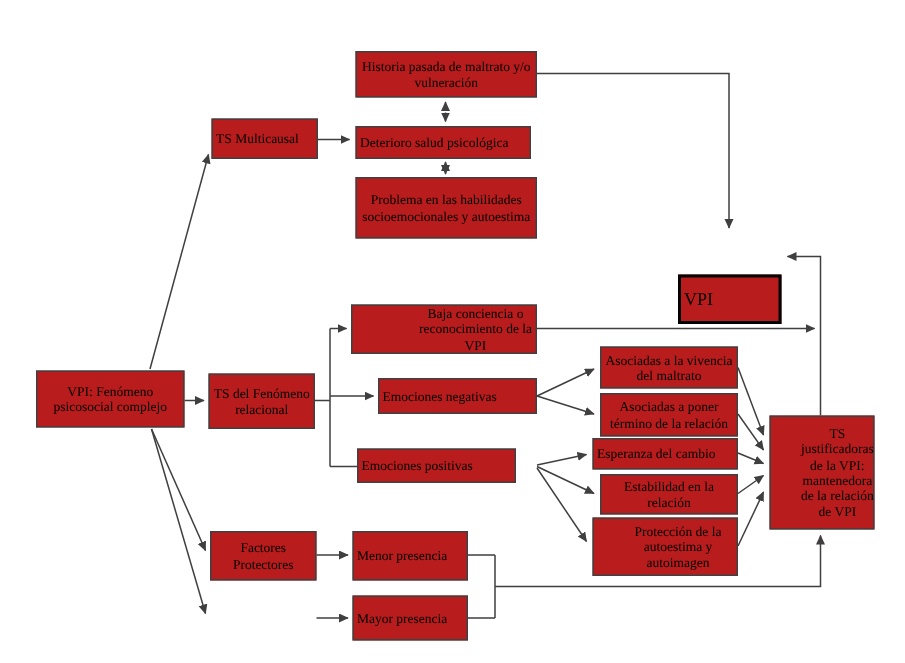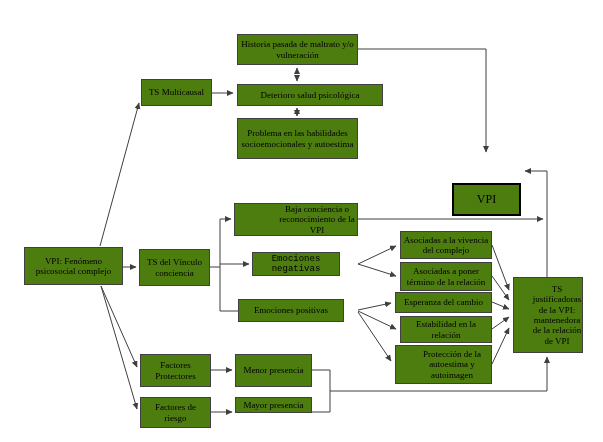--- a/index.html
+++ b/index.html
@@ -2,22 +2,22 @@
 <html><head>
 <meta charset="utf-8">
 <style>
   * { margin:0; padding:0; box-sizing:border-box; }
   html,body { background:#ffffff; }
   body { font-family:"Liberation Serif","DejaVu Serif",serif; color:#000; }
   .canvas { position:relative; width:603px; height:442px; background:#ffffff; overflow:hidden; }
   svg.connectors { position:absolute; left:0; top:0; }
   .ln { stroke:#3f3f3f; stroke-width:1; fill:none; }
   .node {
-    position:absolute; display:flex; align-items:center; justify-content:center;
-    text-align:center; border:1px solid #404040; background:#4d7c0f;
+    position:absolute; display:flex; align-items:center; justify-content:flex-start;
+    text-align:center; border:1px solid #404040; background:#b91c1c;
     font-size:9px; line-height:1.15; padding:1px 2px;
   }
   .node--emphasis { border:2.5px solid #000000; font-size:12px;margin-top:28px; }
 </style>
 </head>
 <body>
 
 <div class="canvas">
 
   <svg class="connectors" width="603" height="442" viewBox="0 0 603 442">
@@ -71,46 +71,46 @@
   </div>
 
   <div class="node" style="left:141px; top:79px; width:71px; height:27px;">
     <span>TS Multicausal</span>
   </div>
 
   <div class="node" style="left:237px; top:34px; width:121px; height:31px;">
     <span>Historia pasada de maltrato y/o vulneración</span>
   </div>
 
-  <div class="node" style="left:237px; top:84px; width:146px; height:22px;">
+  <div class="node" style="left:237px; top:84px; width:117px; height:22px;">
     <span>Deterioro salud psicológica</span>
   </div>
 
   <div class="node" style="left:237px; top:118px; width:121px; height:41px;">
     <span>Problema en las habilidades socioemocionales y autoestima</span>
   </div>
 
   <div class="node node--emphasis" style="left:452px; top:155px; width:69px; height:33px;">
     <span>VPI</span>
   </div>
 
   <div class="node" style="left:139px; top:249px; width:71px; height:37px;">
-    <span>TS del Vínculo conciencia</span>
+    <span>TS del Fenómeno relacional</span>
   </div>
 
   <div class="node" style="left:234px; top:203px; width:124px; height:33px;padding-left:44px;">
     <span>Baja conciencia o reconocimiento de la VPI</span>
   </div>
 
-  <div class="node" style="left:252px; top:252px; width:88px; height:24px;font-family:Liberation Mono, monospace;">
+  <div class="node" style="left:252px; top:252px; width:106px; height:24px;">
     <span>Emociones negativas</span>
   </div>
 
   <div class="node" style="left:400px; top:231px; width:92px; height:28px;">
-    <span>Asociadas a la vivencia del complejo</span>
+    <span>Asociadas a la vivencia del maltrato</span>
   </div>
 
   <div class="node" style="left:400px; top:262px; width:92px; height:29px;">
     <span>Asociadas a poner término de la relación</span>
   </div>
 
   <div class="node" style="left:238px; top:299px; width:106px; height:23px;">
     <span>Emociones positivas</span>
   </div>
 
@@ -131,21 +131,18 @@
   </div>
 
   <div class="node" style="left:140px; top:354px; width:71px; height:33px;">
     <span>Factores Protectores</span>
   </div>
 
   <div class="node" style="left:235px; top:354px; width:77px; height:33px;">
     <span>Menor presencia</span>
   </div>
 
-  <div class="node" style="left:140px; top:397px; width:71px; height:31px;">
-    <span>Factores de riesgo</span>
-  </div>
 
-  <div class="node" style="left:235px; top:397px; width:77px; height:16px;">
+  <div class="node" style="left:235px; top:397px; width:77px; height:30px;">
     <span>Mayor presencia</span>
   </div>
 
 </div>
 
 </body></html>

